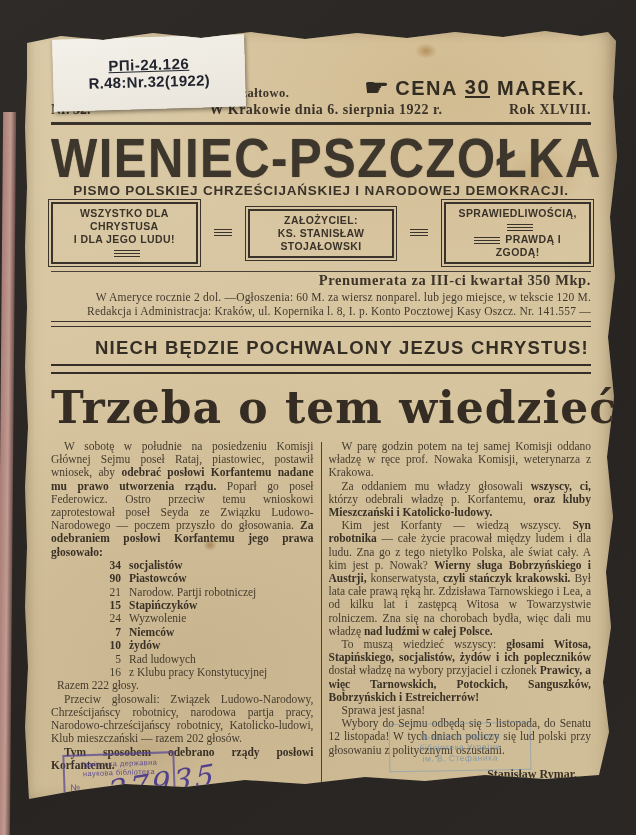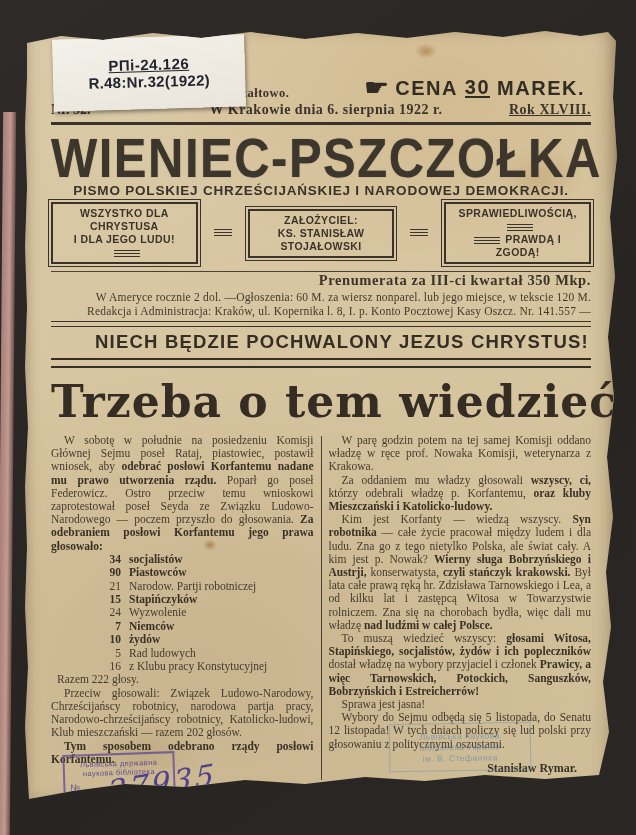--- a/index.html
+++ b/index.html
@@ -49,21 +49,21 @@
   
   .hdr-row1{display:flex;align-items:flex-end;margin-top:36px;height:24px;}
   .paid-note{margin-left:116px;font-weight:bold;font-size:12.5px;letter-spacing:.5px;}
   .price{margin-left:auto;margin-right:6px;display:flex;align-items:center;gap:7px;
     font-family:"Liberation Sans",sans-serif;font-weight:bold;font-size:20px;letter-spacing:1.5px;color:#332c23;}
   .hand{font-size:22px;transform:scaleX(1.25);display:inline-block;}
   .u30{border-bottom:2.5px solid #332c23;line-height:.9;display:inline-block;}
   .hdr-row2{display:flex;align-items:flex-start;margin-top:1px;font-weight:bold;font-size:14px;}
   .issue-no{min-width:120px;}
   .dateline{flex:1;text-align:center;letter-spacing:.5px;}
-  .volume{min-width:110px;text-align:right;letter-spacing:.5px;text-decoration:underline;}
+  .volume{min-width:110px;text-align:right;letter-spacing:.5px;}
   .rule-thick{height:3px;background:#3a332b;margin-top:4px;}
   .rule-thin{height:1px;background:#4a4236;}
   .rule-double{height:4px;border-top:1px solid #3a332b;border-bottom:1px solid #3a332b;}
   .rule-heavy{height:6px;border-top:2px solid #352e26;border-bottom:2px solid #352e26;}
 
   
   .masthead{margin-top:2px;font-family:"Liberation Sans",sans-serif;font-weight:bold;
     font-size:49px;letter-spacing:1.5px;line-height:56px;color:#3d362c;white-space:nowrap;
     transform:scaleY(1.12);transform-origin:center top;text-align:center;
     text-shadow:0 0 1px rgba(60,50,35,.6);}
@@ -77,21 +77,21 @@
     background:repeating-linear-gradient(#3a332b 0 1px,transparent 1px 3px);}
   .deco-inline{display:inline-block;width:26px;height:7px;margin-left:5px;vertical-align:middle;
     background:repeating-linear-gradient(#3a332b 0 1px,transparent 1px 3px);}
 
   
   .imprint{text-align:right;}
   .imprint-l1{font-weight:bold;font-size:14.5px;letter-spacing:.6px;}
   .imprint-l2,.imprint-l3{font-size:11.5px;margin-top:2px;letter-spacing:.2px;color:#42392d;}
 
   
-  .banner{margin-top:4px;margin-left:44px;font-family:"Liberation Sans",sans-serif;
+  .banner{margin-top:10px;margin-left:44px;font-family:"Liberation Sans",sans-serif;
     font-weight:bold;font-size:18.5px;letter-spacing:1.2px;color:#352e25;}
 
   
   .headline{margin-top:9px;font-family:"DejaVu Serif","Liberation Serif",serif;
     font-weight:bold;font-size:44px;line-height:50px;letter-spacing:1px;color:#352d24;
     white-space:nowrap;}
 
   
   .columns{display:flex;margin-top:7px;height:352px;overflow:hidden;}
   .col{width:263px;overflow:hidden;}

